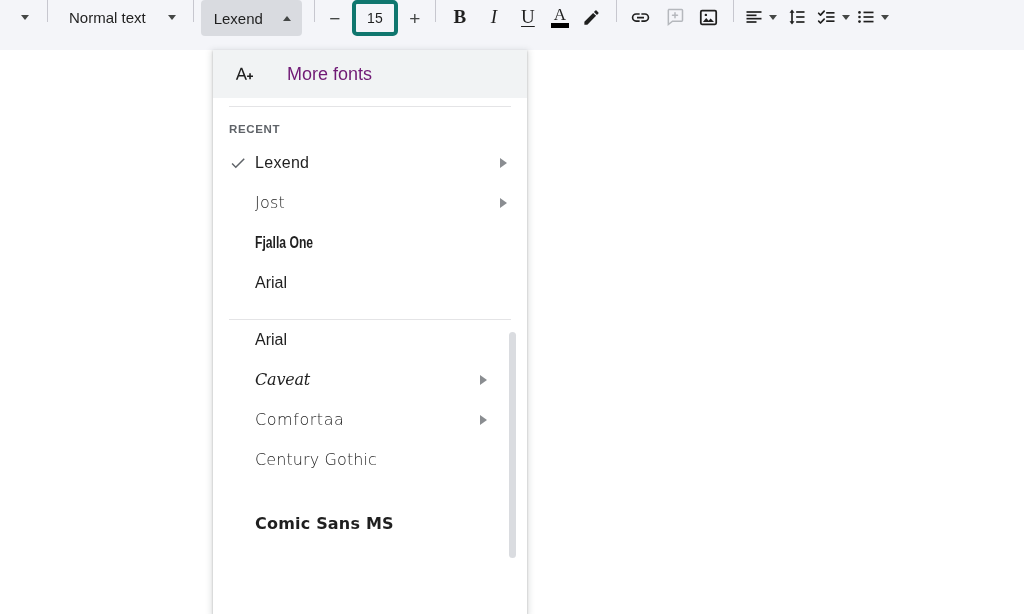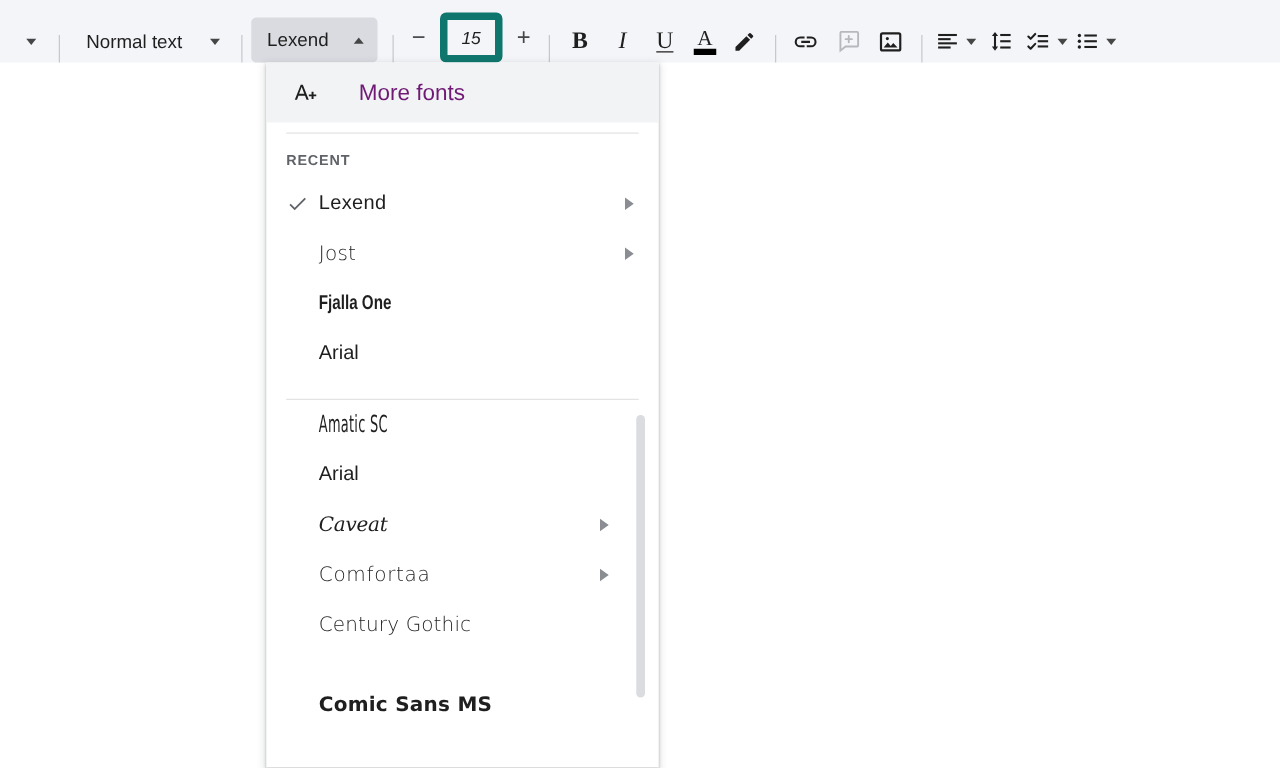--- a/index.html
+++ b/index.html
@@ -17,21 +17,21 @@
   }
 
   
   #toolbar {
     position: absolute;
     left: 0; top: 0;
     width: 1024px;
     height: 50px;
     background: #f4f5f9;
     display: flex;
-    align-items: flex-end;
+    align-items: flex-start;
     box-sizing: border-box;
     padding: 0 6px;
   }
   .tb-btn {
     height: 34px;
     border-radius: 4px;
     display: flex;
     align-items: center;
     justify-content: center;
     color: #1f1f1f;
@@ -86,27 +86,26 @@
     align-items: center;
     gap: 4px;
   }
   .size-step {
     width: 26px; height: 30px;
     display: flex; align-items: center; justify-content: center;
     font-size: 19px; color: #444746; line-height: 1;
   }
   #size-box {
     width: 38px; height: 28px;
-    border: 6px solid #0f766e;
+    border: 4px solid #0f766e;
     border-radius: 5px;
     display: flex; align-items: center; justify-content: center;
     font-size: 14px;
     color: #1f1f1f;
     background: transparent;
-    font-style: italic;
   }
 
   .glyph {
     font-size: 17px;
     color: #1f1f1f;
   }
   #btn-bold     { font-weight: bold; font-family: "Liberation Serif", serif; font-size: 19px; }
   #btn-italic   { font-style: italic; font-family: "Liberation Serif", serif; font-size: 19px; }
   #btn-underline{ font-family: "Liberation Serif", serif; font-size: 19px; text-decoration: underline; text-underline-offset: 3px; }
 
@@ -424,24 +423,20 @@
         <span class="name f-arial">Arial</span>
       </div>
     </div>
 
   <div class="menu-divider" style="margin-top:16px;"></div>
 
   <div id="all-list">
     <div id="scrollbar-track">
       <div id="scrollbar-thumb"></div>
     </div>
-  <div class="font-row">
-        <span class="check"></span>
-        <span class="name f-amatic">Amatic SC</span>
-      </div>
       <div class="font-row">
         <span class="check"></span>
         <span class="name f-arial">Arial</span>
       </div>
       <div class="font-row">
         <span class="check"></span>
         <span class="name f-caveat">Caveat</span>
         <span class="sub-arrow"></span>
       </div>
       <div class="font-row">

